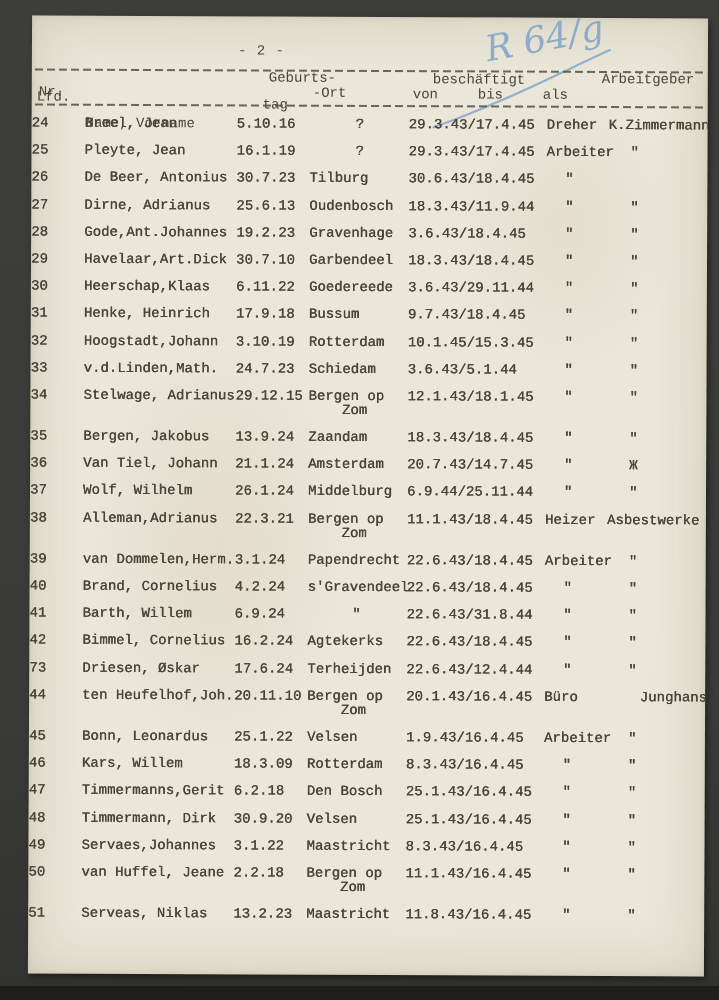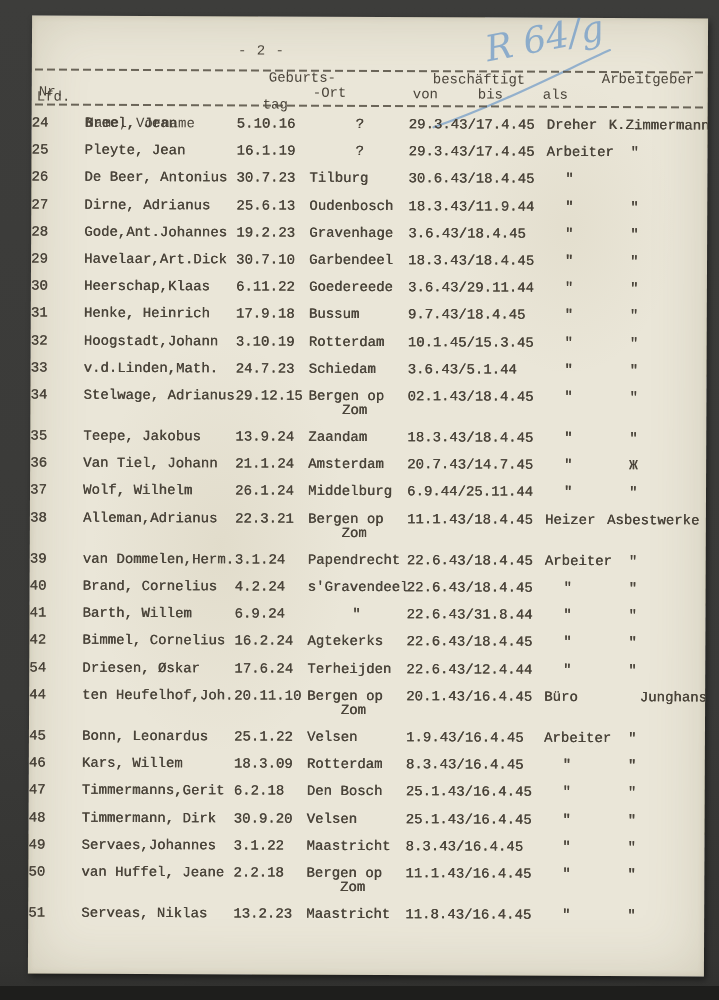--- a/index.html
+++ b/index.html
@@ -209,28 +209,28 @@
     <div class="cell c-role ditto">"</div>
     <div class="cell c-employer ditto">"</div>
   </div>
 
   <div class="row">
     <div class="cell c-nr">34</div>
     <div class="cell c-name">Stelwage, Adrianus</div>
     <div class="cell c-birth">29.12.15</div>
     <div class="cell c-place">Bergen op
     Zom</div>
-    <div class="cell c-dates">02.1.43/18.4.45</div>
+    <div class="cell c-dates">12.1.43/18.1.45</div>
     <div class="cell c-role ditto">"</div>
     <div class="cell c-employer ditto">"</div>
   </div>
 
   <div class="row">
     <div class="cell c-nr">35</div>
-    <div class="cell c-name">Teepe, Jakobus</div>
+    <div class="cell c-name">Bergen, Jakobus</div>
     <div class="cell c-birth">13.9.24</div>
     <div class="cell c-place">Zaandam</div>
     <div class="cell c-dates">18.3.43/18.4.45</div>
     <div class="cell c-role ditto">"</div>
     <div class="cell c-employer ditto">"</div>
   </div>
 
   <div class="row">
     <div class="cell c-nr">36</div>
     <div class="cell c-name">Van Tiel, Johann</div>
@@ -296,21 +296,21 @@
     <div class="cell c-nr">42</div>
     <div class="cell c-name">Bimmel, Cornelius</div>
     <div class="cell c-birth">16.2.24</div>
     <div class="cell c-place">Agtekerks</div>
     <div class="cell c-dates">22.6.43/18.4.45</div>
     <div class="cell c-role ditto">"</div>
     <div class="cell c-employer ditto">"</div>
   </div>
 
   <div class="row">
-    <div class="cell c-nr">54</div>
+    <div class="cell c-nr">73</div>
     <div class="cell c-name">Driesen, Øskar</div>
     <div class="cell c-birth">17.6.24</div>
     <div class="cell c-place">Terheijden</div>
     <div class="cell c-dates">22.6.43/12.4.44</div>
     <div class="cell c-role ditto">"</div>
     <div class="cell c-employer ditto">"</div>
   </div>
 
   <div class="row">
     <div class="cell c-nr">44</div>

